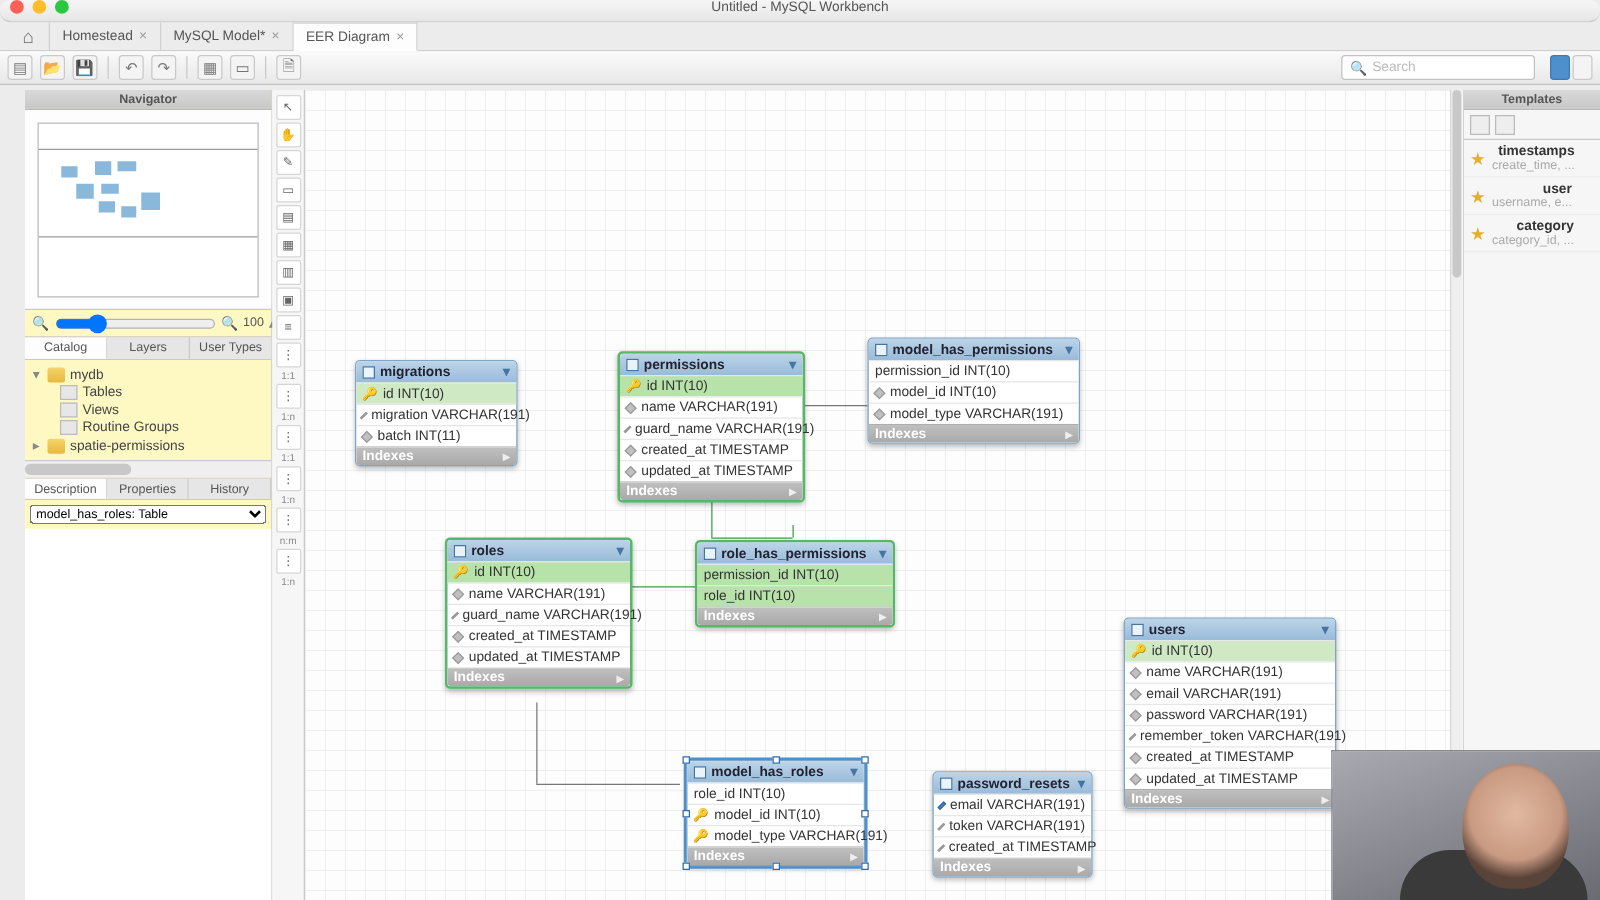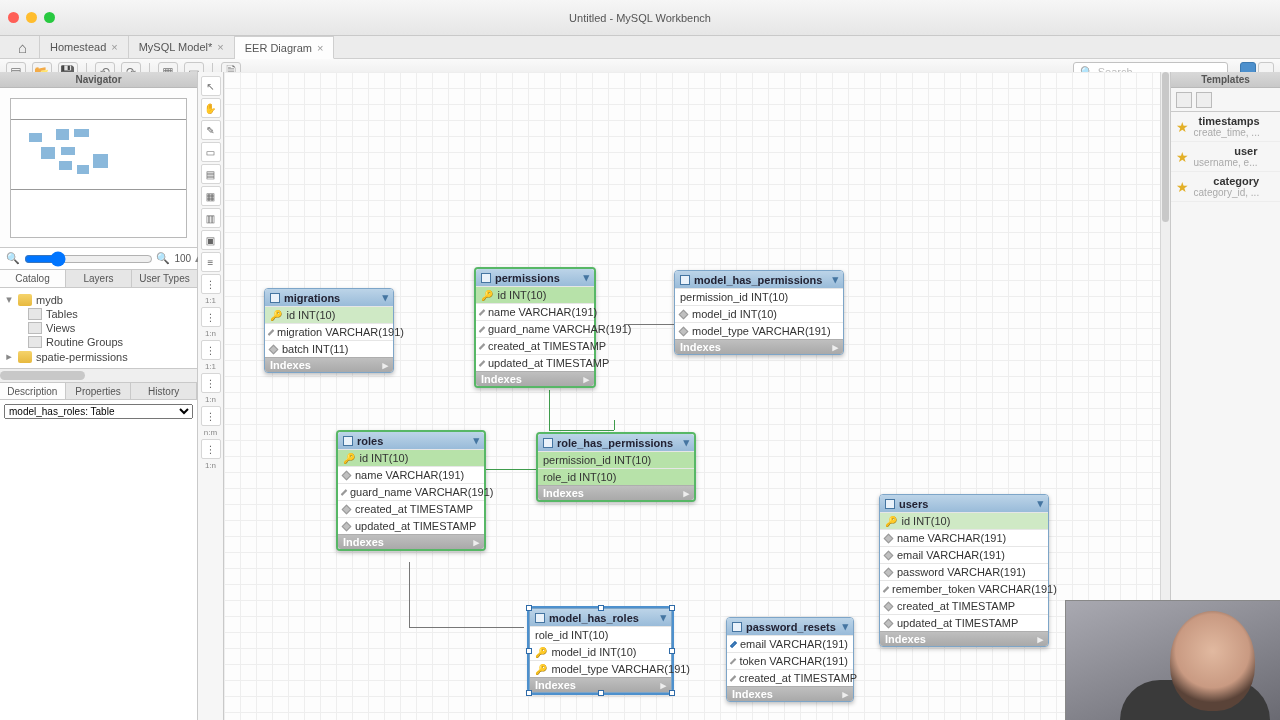--- a/index.html
+++ b/index.html
@@ -1,19 +1,19 @@
 <!DOCTYPE html>
 <html><head>
 <meta charset="utf-8">
 <style>
   * { box-sizing: border-box; margin: 0; padding: 0; font-family: -apple-system, "Lucida Grande", Arial, sans-serif; font-size: 11px; }
   body { background: #ececec; width: 1280px; height: 720px; overflow: hidden; position: relative; }
 
   
-  .titlebar { height: 36px; background: linear-gradient(#f6f6f6,#e6e6e6); border-bottom:1px solid #c9c9c9; display:flex; align-items:center; padding:0 8px; position:relative; }
+  .titlebar { height: 18px; background: linear-gradient(#f6f6f6,#e6e6e6); border-bottom:1px solid #c9c9c9; display:flex; align-items:flex-start; padding:0 8px; position:relative;border-radius:11px; }
   .traffic { display:flex; gap:7px; }
   .traffic span { width:11px; height:11px; border-radius:50%; display:inline-block; }
   .t-red { background:#ff5f57; } .t-yellow { background:#ffbd2e; } .t-green { background:#28c940; }
   .title-text { position:absolute; left:0; right:0; text-align:center; color:#555; }
 
   
   .tabstrip { height:23px; background:#ececec; border-bottom:1px solid #cfcfcf; display:flex; align-items:stretch; padding-left:6px; }
   .hometab { width:34px; display:flex; align-items:center; justify-content:center; color:#666; font-size:15px; border-right:1px solid #cfcfcf; }
   .tab { padding:0 10px; display:flex; align-items:center; gap:5px; color:#555; border-right:1px solid #cfcfcf; }
   .tab-active { background:#fdfdfd; border-top:1px solid #cfcfcf; border-bottom:1px solid #fdfdfd; margin-bottom:-1px;}
@@ -22,21 +22,21 @@
   
   .toolbar { height:27px; background: linear-gradient(#fafafa,#e8e8e8); border-bottom:1px solid #c2c2c2; display:flex; align-items:center; padding:0 6px; gap:6px; }
   .tbtn { width:20px; height:20px; border:1px solid #c9c9c9; border-radius:3px; background:#f4f4f4; display:flex; align-items:center; justify-content:center; color:#777; font-size:12px;}
   .tsep { width:1px; height:18px; background:#c9c9c9; margin:0 2px; }
   .search { margin-left:auto; display:flex; align-items:center; height:20px; width:155px; border:1px solid #c2c2c2; border-radius:3px; background:#fff; padding:0 6px; color:#aaa; gap:4px;}
   .viewtoggles { display:flex; gap:2px; margin-left:6px; }
   .viewtoggles .tbtn { width:16px; }
 
   
   .main { position:absolute; top:72px; bottom:0; left:0; right:0; display:flex; }
-  .leftpane { width:198px; background:#ffffff; border-right:1px solid #c9c9c9; display:flex; flex-direction:column; }
+  .leftpane { width:198px; background:#fef9c3; border-right:1px solid #c9c9c9; display:flex; flex-direction:column;margin-left:20px; }
   .rightpane { width:110px; background:#f6f6f6; border-left:1px solid #c9c9c9; display:flex; flex-direction:column; }
   .centerwrap { flex:1; position:relative; background:#fff; display:flex; }
 
   .panehdr { height:16px; background:linear-gradient(#d9d9d9,#c8c8c8); border-bottom:1px solid #b9b9b9; text-align:center; font-size:10px; font-weight:bold; color:#555; line-height:16px;}
 
   
   .preview { height:160px; border-bottom:1px solid #c9c9c9; background:#fdfdfd; padding:10px; }
   .preview-inner { width:100%; height:140px; border:1px solid #b9b9b9; background:#fff; position:relative; }
   .pv-line1 { position:absolute; left:0; right:0; top:20px; height:1px; background:#999;}
   .pv-line2 { position:absolute; left:0; right:0; top:90px; height:1px; background:#999;}
@@ -296,21 +296,21 @@
         <div class="entity-row">
             <span class="diamond"></span>
             <span>batch INT(11)</span>
           </div>
         <div class="entity-foot">
             <span>Indexes</span>
             <span class="arrow">▸</span>
           </div>
       </div>
 
-      <div class="entity green" style="left:250px; top:195px; width:122px;">
+      <div class="entity green" style="left:250px; top:209px; width:150px;">
         <div class="entity-head">
             <span class="tblicon"></span>
             <span>permissions</span>
             <span class="menu">▾</span>
           </div>
         <div class="entity-row key">
             <span class="keyicon">🔑</span>
             <span>id INT(10)</span>
           </div>
         <div class="entity-row">

